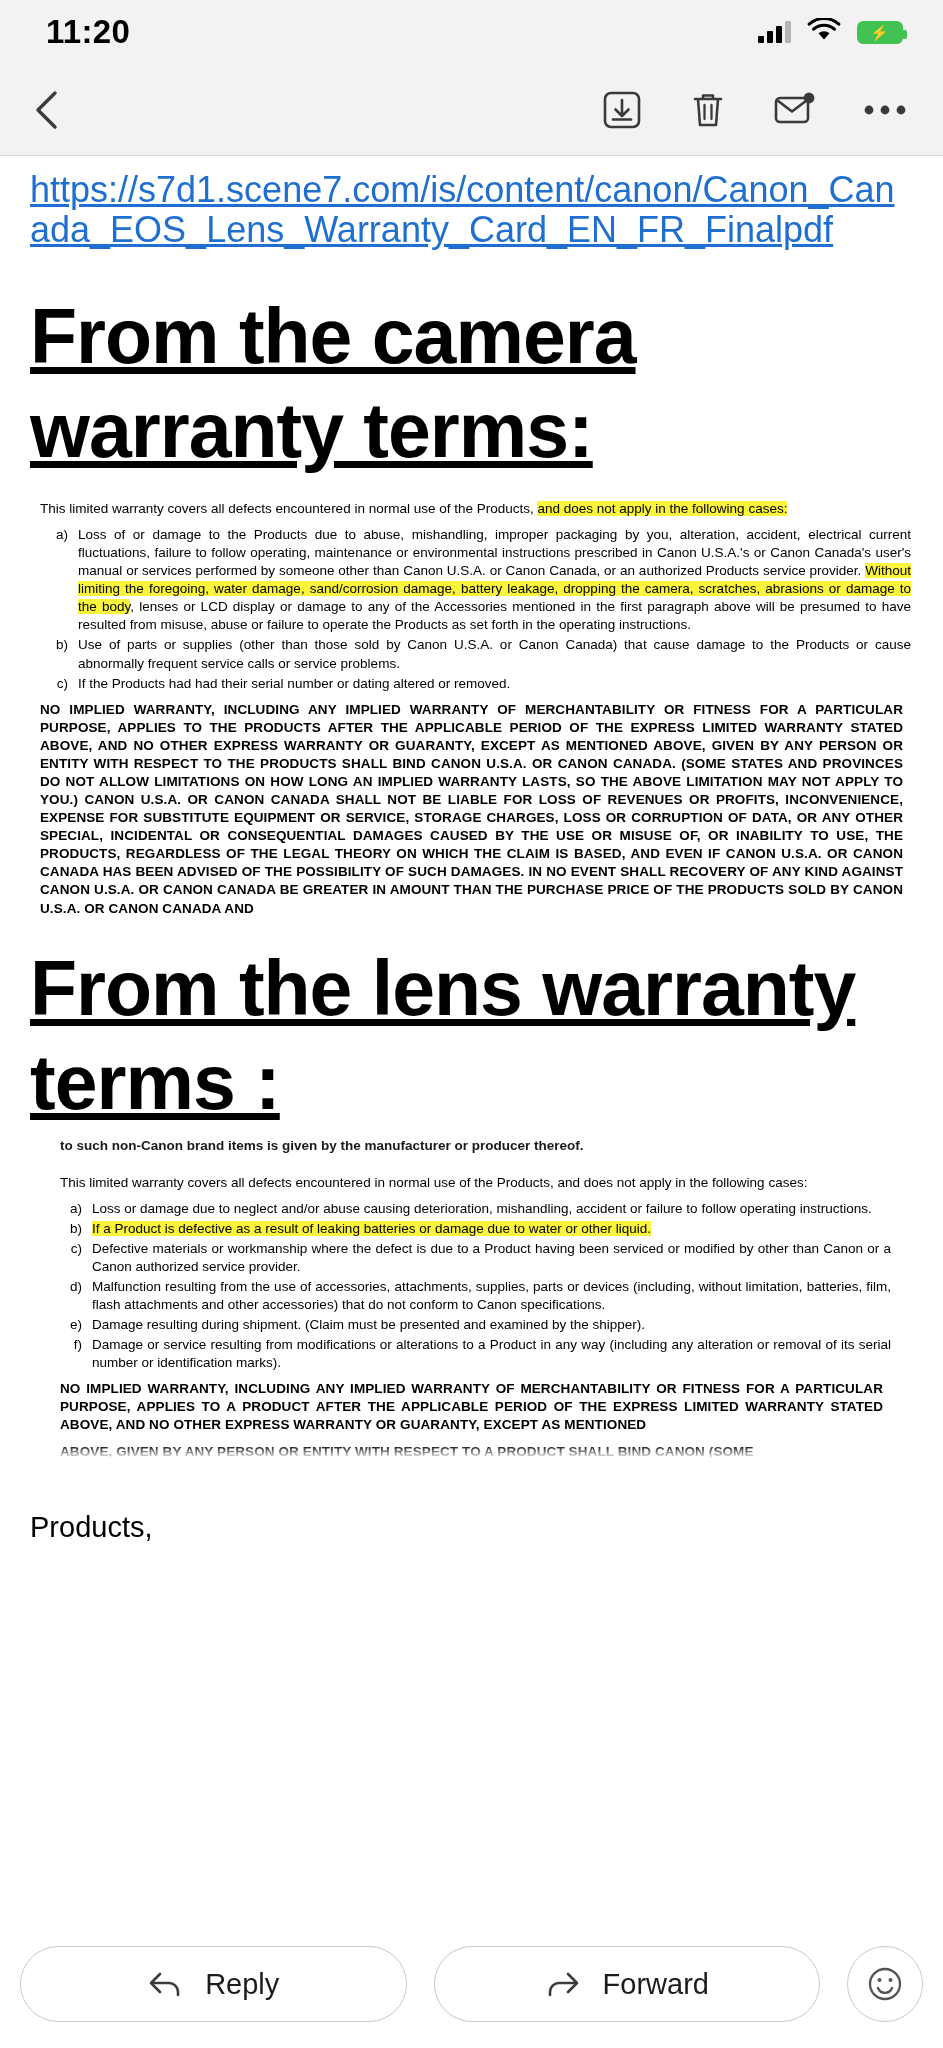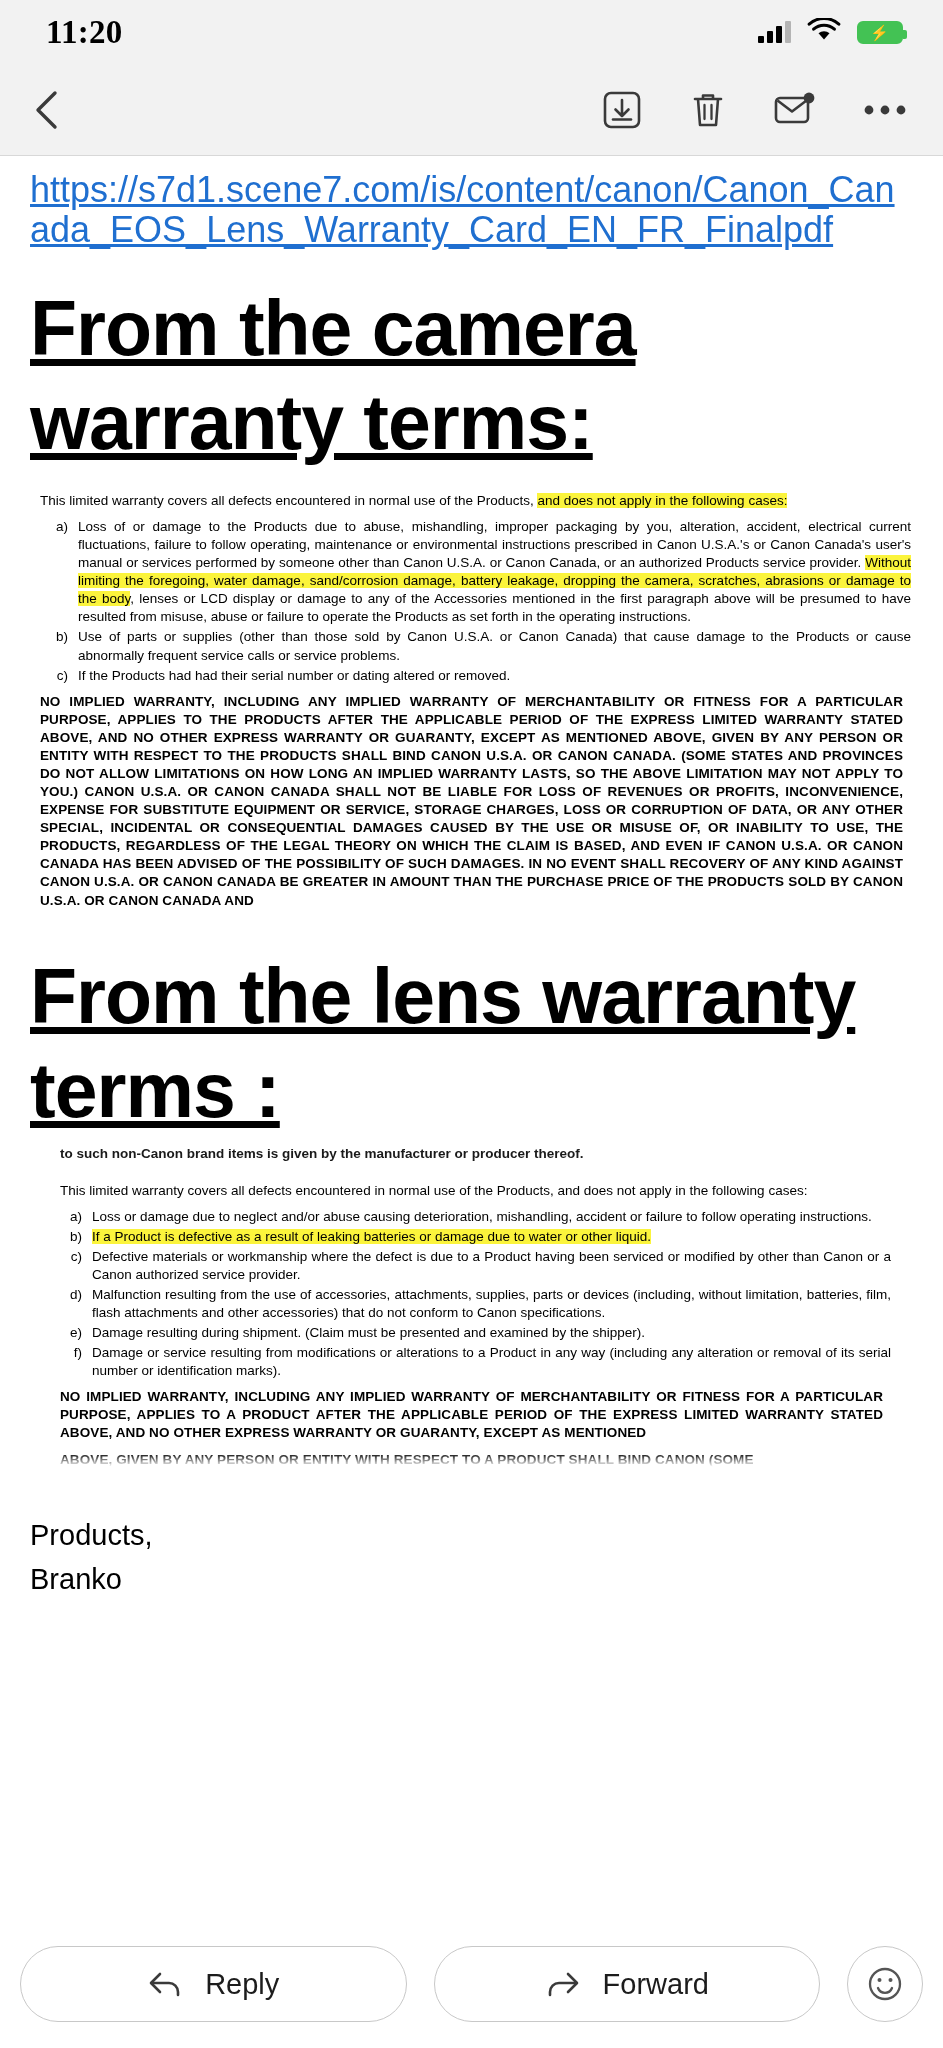--- a/index.html
+++ b/index.html
@@ -22,21 +22,20 @@
     align-items: center;
     justify-content: space-between;
     padding: 0 40px 0 46px;
     z-index: 5;
   }
   .status-time {
     font-size: 33px;
     font-weight: 600;
     color: #000;
     letter-spacing: 0.3px;
-    font-family: Liberation Serif, serif;
   }
   .status-right {
     display: flex;
     align-items: center;
     gap: 16px;
   }
   .signal-bars { display: flex; align-items: flex-end; gap: 3px; height: 22px; }
   .signal-bars i { display:block; width: 6px; background: #000; border-radius: 1px; }
   .signal-bars i:nth-child(1){ height: 7px; }
   .signal-bars i:nth-child(2){ height: 12px; }
@@ -113,22 +112,22 @@
 
   .big-head {
     font-size: 77px;
     font-weight: bold;
     line-height: 1.22;
     color: #000;
     text-decoration: underline;
     padding: 0 30px;
     letter-spacing: -1px;
   }
-  .head-camera { margin-top: 32px; }
-  .head-lens { margin-top: 40px; }
+  .head-camera { margin-top: 40px; }
+  .head-lens { margin-top: 24px; }
 
   
   .doc {
     padding: 0 32px;
     color: #000;
   }
   .doc p {
     margin: 8px;
     font-size: 13.5px;
     line-height: 1.34;
@@ -364,21 +363,20 @@
         <span class="tx">Damage or service resulting from modifications or alterations to a Product in any way (including any alteration or removal of its serial number or identification marks).</span>
       </li>
     </ol>
 
     <p class="allcaps">NO IMPLIED WARRANTY, INCLUDING ANY IMPLIED WARRANTY OF MERCHANTABILITY OR FITNESS FOR A PARTICULAR PURPOSE, APPLIES TO A PRODUCT AFTER THE APPLICABLE PERIOD OF THE EXPRESS LIMITED WARRANTY STATED ABOVE, AND NO OTHER EXPRESS WARRANTY OR GUARANTY, EXCEPT AS MENTIONED</p>
     <p class="allcaps clip-fade">ABOVE, GIVEN BY ANY PERSON OR ENTITY WITH RESPECT TO A PRODUCT SHALL BIND CANON (SOME</p>
   </div>
 
   <div class="signature">
     <div>Products,</div>
-    <div>Branko</div>
   </div>
 
   <div class="actionbar">
     <div class="pill">
       <span class="arrow-ico">
         <svg width="36" height="30" viewBox="0 0 36 30">
           <path d="M13 5 L4 14 L13 23" stroke="#3a3a3a" stroke-width="2.6" fill="none" stroke-linecap="round" stroke-linejoin="round"></path>
           <path d="M4.5 14 H22 a9 9 0 0 1 9 9 v3" stroke="#3a3a3a" stroke-width="2.6" fill="none" stroke-linecap="round"></path>
         </svg>
       </span>

